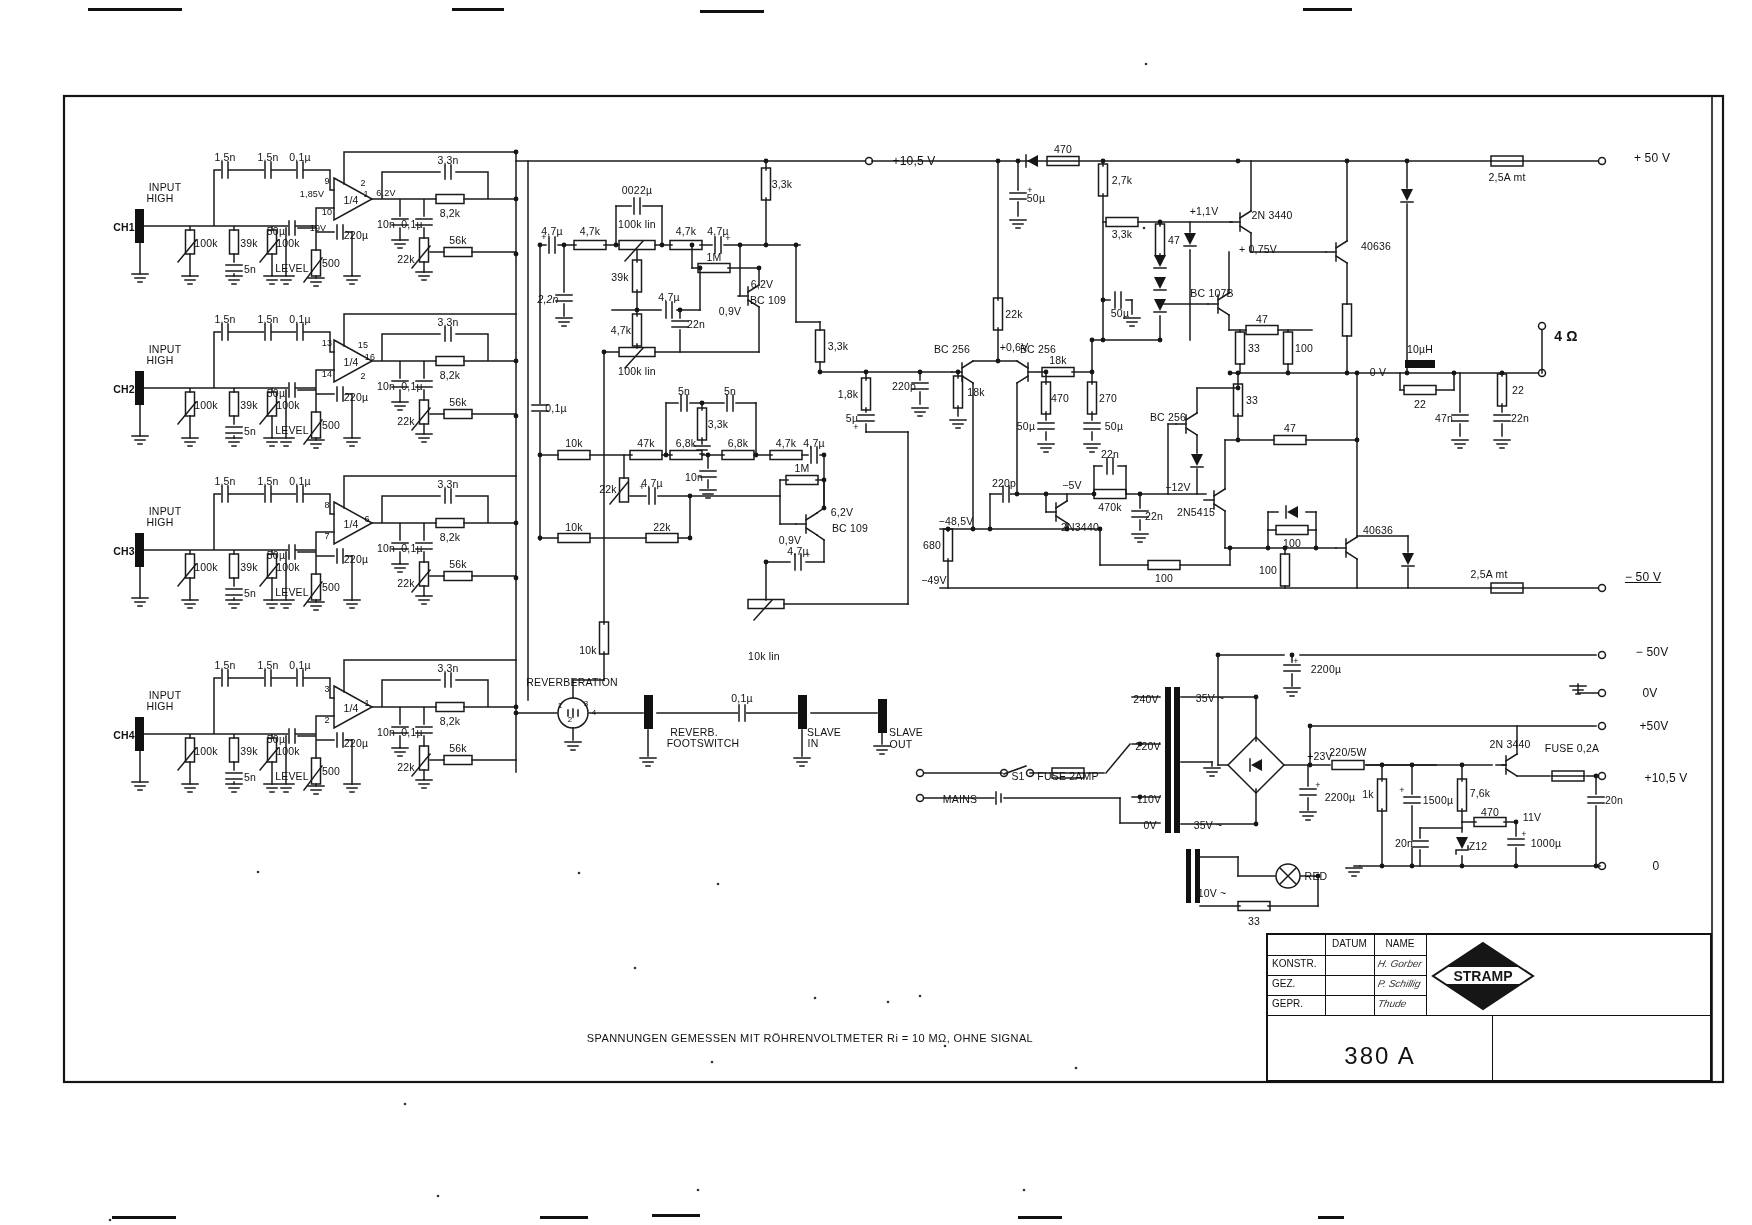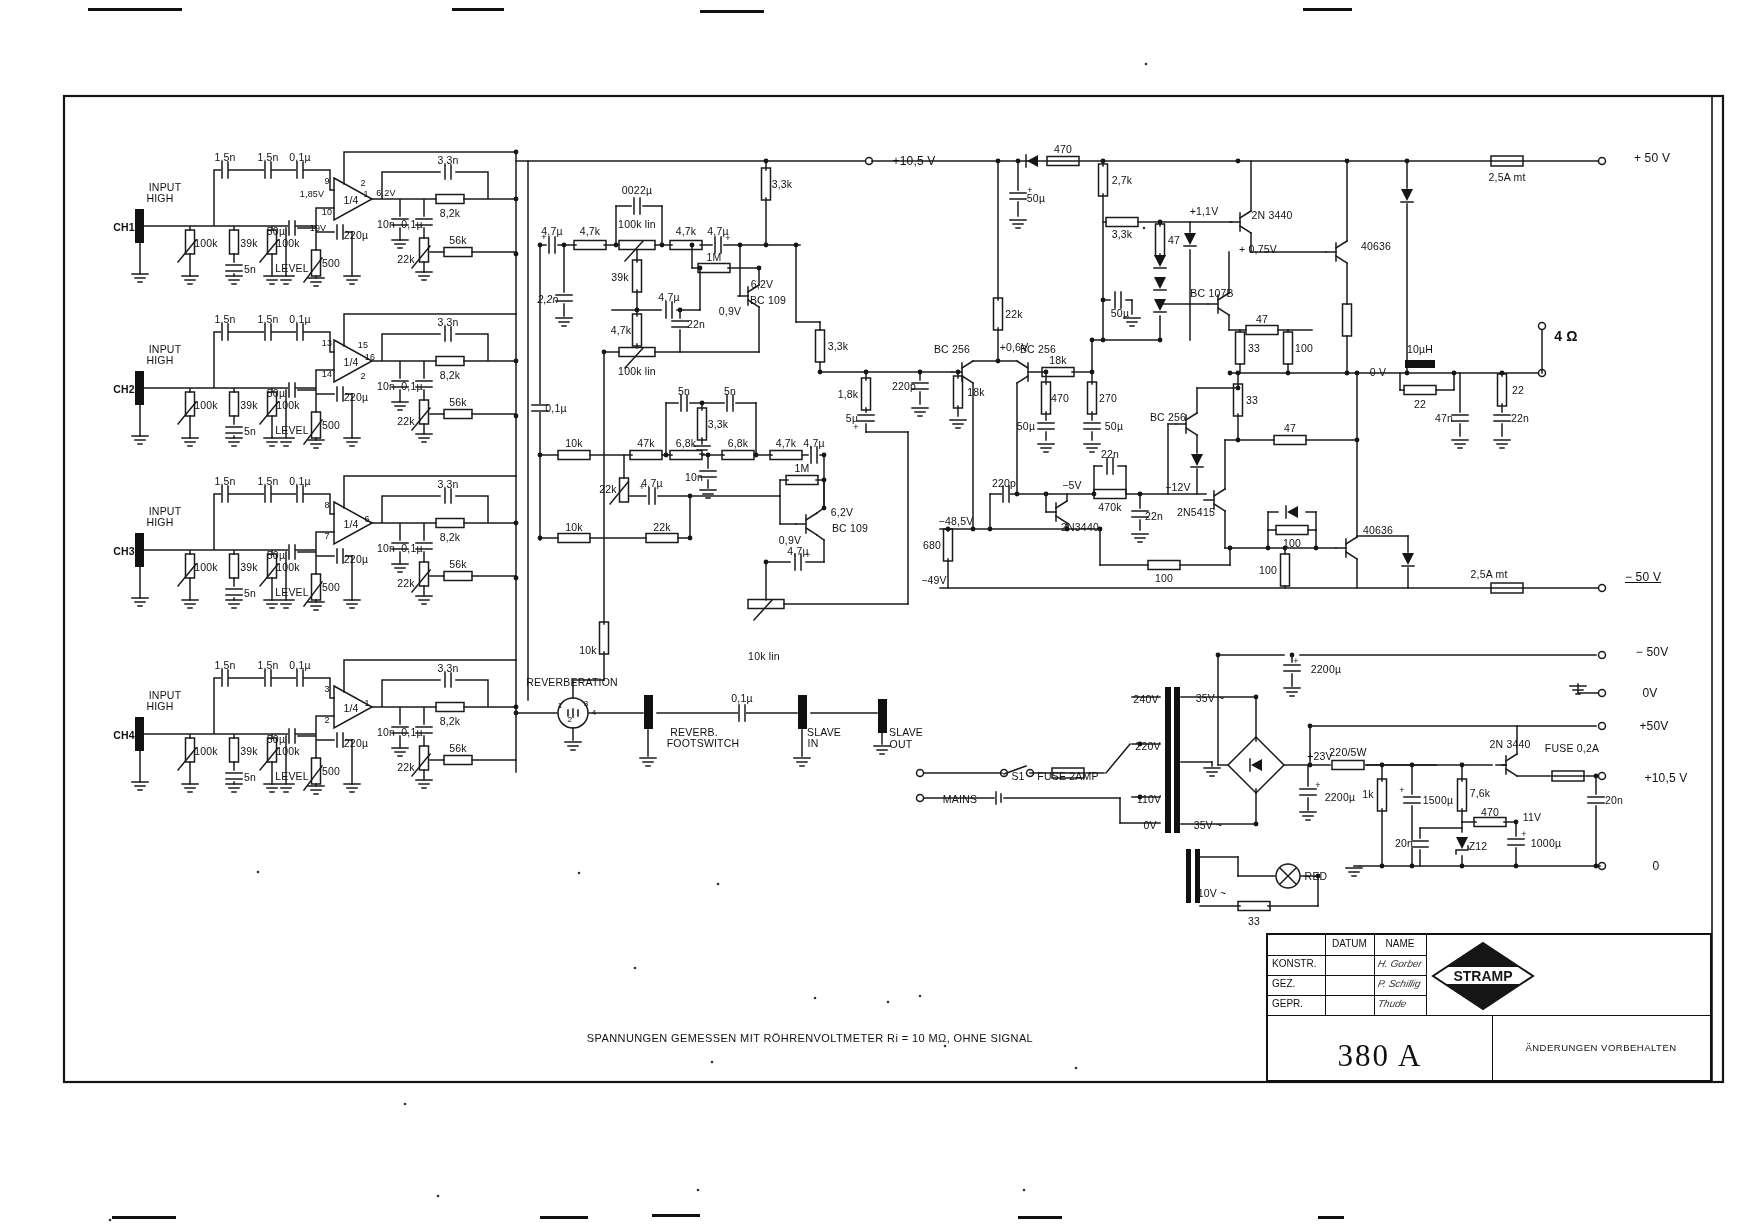--- a/index.html
+++ b/index.html
@@ -16,21 +16,21 @@
   #labels .b{font-weight:bold;}
   .note{position:absolute;left:470px;top:1032px;width:680px;text-align:center;
         font-size:11px;letter-spacing:.4px;color:#111;}
   
   .tblock{position:absolute;left:1266px;top:933px;width:446px;height:149px;border:2px solid #111;box-sizing:border-box;}
   .tb-cell{position:absolute;box-sizing:border-box;font-size:10px;color:#111;}
   .tb-line-h{position:absolute;left:0;height:0;border-top:1.5px solid #111;}
   .tb-line-v{position:absolute;top:0;width:0;border-left:1.5px solid #111;}
   .tb-sig{font-style:italic;transform:skewX(-12deg);color:#333;font-size:10px;}
   .tb-big{position:absolute;left:0;top:80px;width:224px;height:82px;display:flex;align-items:center;justify-content:center;
-          font-size:31px;letter-spacing:2px;color:#111;font-family:Liberation Serif, serif;}
+          font-size:24px;letter-spacing:2px;color:#111;}
   .tb-vorb{position:absolute;left:224px;top:80px;width:218px;height:65px;display:flex;align-items:center;justify-content:center;
           font-size:9.5px;letter-spacing:.5px;color:#111;}
   .tb-co{position:absolute;left:272px;top:4px;width:170px;font-size:12.5px;line-height:1.75;letter-spacing:.4px;color:#111;}
   .tb-logo{position:absolute;left:160px;top:6px;width:110px;height:70px;}
 </style>
 </head>
 <body>
 
 <div class="sheet">
 
@@ -990,15 +990,14 @@
 
     <svg class="tb-logo" viewBox="0 0 110 70">
       <polygon points="55,2 105,35 55,68 5,35" fill="#161616"></polygon>
       <rect x="2" y="26" width="106" height="17" fill="#fff"></rect>
       <polygon points="55,2 105,35 55,68 5,35" fill="none" stroke="#161616" stroke-width="2"></polygon>
       <text x="55" y="39.5" text-anchor="middle" font-family="Liberation Sans,sans-serif" font-size="14" font-weight="bold" fill="#161616">STRAMP</text>
     </svg>
 
 
     <div class="tb-big">380 A</div>
-    <div class="tb-vorb">ÄNDERUNGEN VORBEHALTEN</div>
   </div>
 </div>
 
 </body></html>

